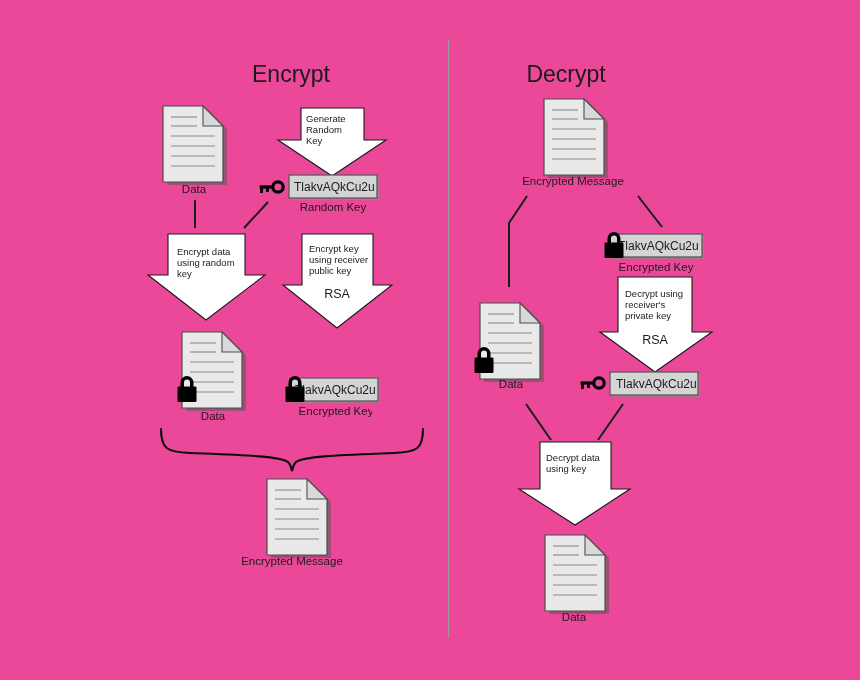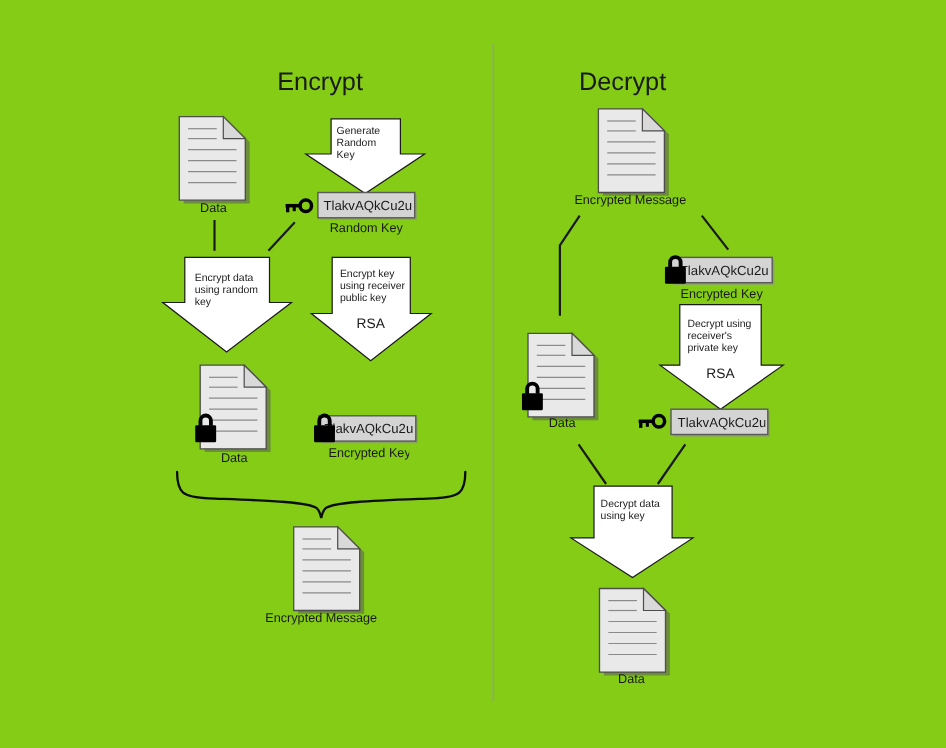--- a/index.html
+++ b/index.html
@@ -12,21 +12,21 @@
     width: 860px;
     height: 680px;
     font-family: "Liberation Sans", sans-serif;
     color: #000;
     overflow: hidden;
   }
   #stage {
     position: relative;
     width: 860px;
     height: 680px;
-    background: #84cc16;
+    background: #ec4899;
   }
   #stage > svg {
     position: absolute;
     left: 0;
     top: 0;
   }
   .heading {
     font-size: 23px;
     fill: #1a1a1a;
     text-anchor: middle;

